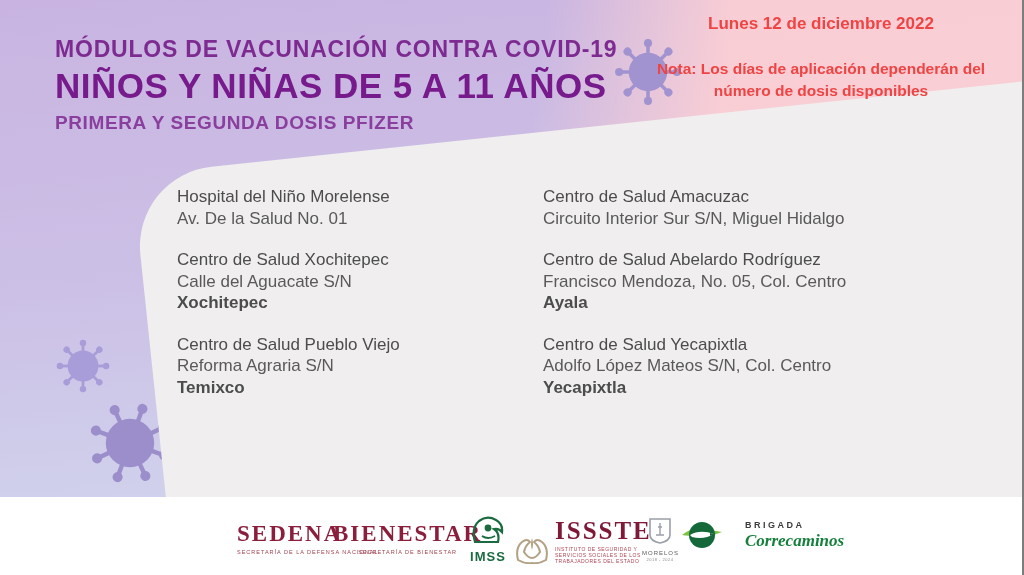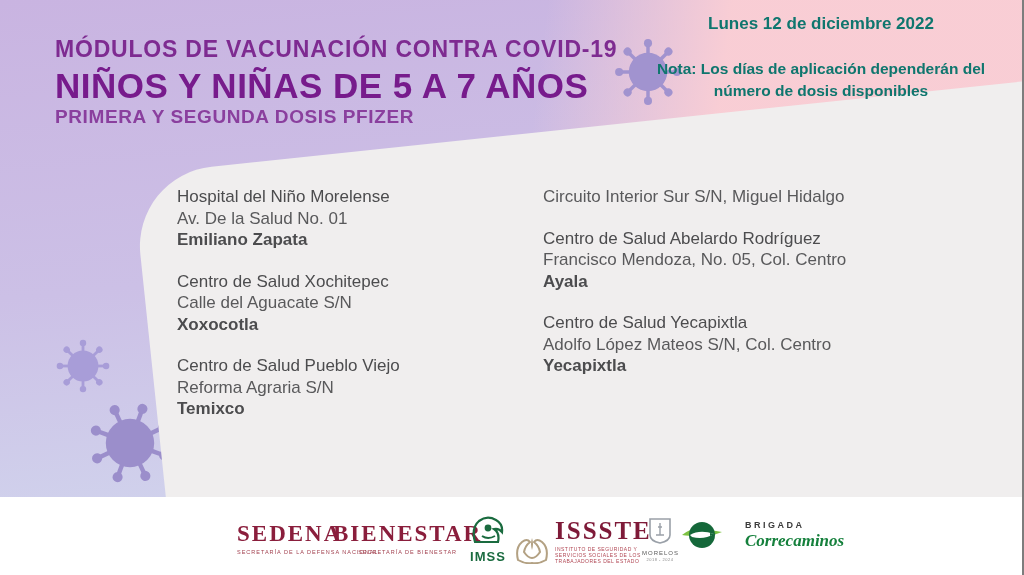--- a/index.html
+++ b/index.html
@@ -20,24 +20,24 @@
 
   .footer-band { position:absolute; left:0; top:497px; width:1024px; height:78px;
     background:#ffffff; z-index:3; }
 
   .edge-line { position:absolute; right:0; top:0; width:2px; height:575px; background:#7d7d7d; z-index:6; }
 
   
   .hdr { position:absolute; left:55px; top:36px; z-index:4; }
   .hdr-1 { font-size:23px; font-weight:800; letter-spacing:0.8px; color:#7e2b91; }
   .hdr-2 { font-size:35px; font-weight:800; letter-spacing:0.5px; color:#771b8c; margin-top:3px; }
-  .hdr-3 { font-size:19px; font-weight:800; letter-spacing:0.6px; color:#8a3f9e; }
-
-  
-  .sched { position:absolute; left:622px; top:12px; width:398px; text-align:center; z-index:4; color:#0f766e; }
+  .hdr-3 { font-size:19px; font-weight:800; letter-spacing:0.6px; color:#8a3f9e; margin-top:6px; }
+
+  
+  .sched { position:absolute; left:622px; top:12px; width:398px; text-align:center; z-index:4; color:#ef4444; }
   .sched-date { font-size:17px; font-weight:800; line-height:24px; }
   .sched-time { font-size:17px; font-weight:800; line-height:24px; }
   .sched-note { margin-top:22px; font-size:15.5px; font-weight:800; line-height:22px; }
 
   
   .virus { position:absolute; z-index:1; }
   .virus-top    { left:613px; top:37px;  width:70px;  height:70px; }
   .virus-small  { left:55px;  top:338px; width:56px;  height:56px; }
   .virus-large  { left:86px;  top:399px; width:88px;  height:88px; }
 
@@ -192,52 +192,52 @@
         </g>
     </g>
     <circle cx="0" cy="0" r="22" fill="#9b8ecb" stroke="none"></circle>
   </svg>
 
   <div class="panel"></div>
   <div class="footer-band"></div>
 
   <div class="hdr">
     <div class="hdr-1">MÓDULOS DE VACUNACIÓN CONTRA COVID-19</div>
-    <div class="hdr-2">NIÑOS Y NIÑAS DE 5 A 7 AÑOS</div>
+    <div class="hdr-2">NIÑOS Y NIÑAS DE 5 A 11 AÑOS</div>
     <div class="hdr-3">PRIMERA Y SEGUNDA DOSIS PFIZER</div>
   </div>
 
   <div class="sched">
     <div class="sched-date">Lunes 12 de diciembre 2022</div>
     <div class="sched-note">
       <div>Nota: Los días de aplicación dependerán del</div>
       <div>número de dosis disponibles</div>
     </div>
   </div>
 
   <div class="cols col-left">
     <div class="loc">
       <div class="loc-name">Hospital del Niño Morelense</div>
       <div class="loc-addr">Av. De la Salud No. 01</div>
-      <div class="loc-town">Emiliano Zapata</div>
     </div>
     <div class="loc">
       <div class="loc-name">Centro de Salud Xochitepec</div>
       <div class="loc-addr">Calle del Aguacate S/N</div>
-      <div class="loc-town">Xoxocotla</div>
+      <div class="loc-town">Xochitepec</div>
     </div>
     <div class="loc">
       <div class="loc-name">Centro de Salud Pueblo Viejo</div>
       <div class="loc-addr">Reforma Agraria S/N</div>
       <div class="loc-town">Temixco</div>
     </div>
   </div>
 
   <div class="cols col-right">
     <div class="loc">
+      <div class="loc-name">Centro de Salud Amacuzac</div>
       <div class="loc-addr">Circuito Interior Sur S/N, Miguel Hidalgo</div>
     </div>
     <div class="loc">
       <div class="loc-name">Centro de Salud Abelardo Rodríguez</div>
       <div class="loc-addr">Francisco Mendoza, No. 05, Col. Centro</div>
       <div class="loc-town">Ayala</div>
     </div>
     <div class="loc">
       <div class="loc-name">Centro de Salud Yecapixtla</div>
       <div class="loc-addr">Adolfo López Mateos S/N, Col. Centro</div>

